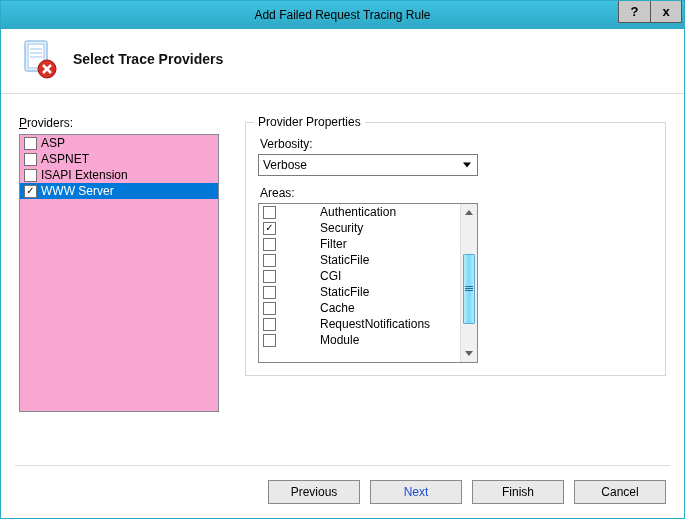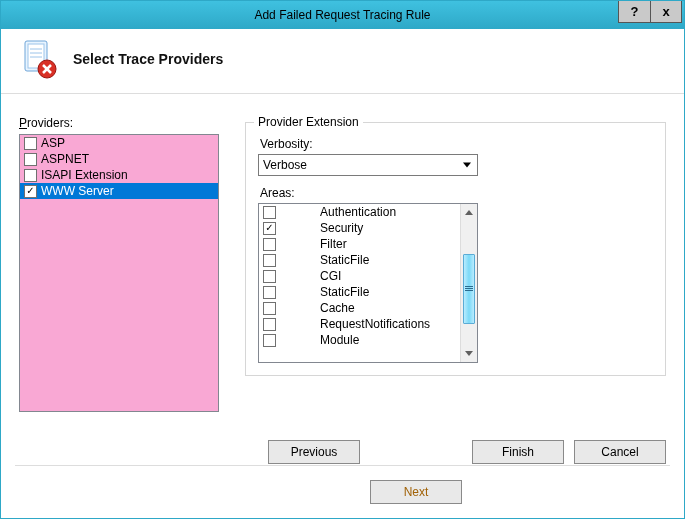--- a/index.html
+++ b/index.html
@@ -33,21 +33,21 @@
   .areas-inner { position: absolute; left: 0; top: 0; right: 17px; bottom: 0; overflow: hidden; }
   .area-item { display: flex; align-items: center; padding: 1px 4px; height: 16px; font-size: 12px; gap: 40px; }
   .scrollbar { position: absolute; right: 0; top: 0; width: 17px; bottom: 0; background: #f0f0f0; border-left: 1px solid #dcdcdc; }
   .sb-btn { height: 17px; background: #f0f0f0; display: flex; align-items: center; justify-content: center; cursor: pointer; }
   .sb-thumb { position: absolute; left: 2px; right: 2px; top: 50px; height: 70px; background: linear-gradient(90deg,#b9ecff,#7bd9f7,#b9ecff); border: 1px solid #5aacd6; border-radius: 1px; cursor: pointer; display:flex; align-items:center; justify-content:center; }
   .sb-thumb::before{ content:""; width:8px; height:6px; background:repeating-linear-gradient(#2a6b8f,#2a6b8f 1px,transparent 1px,transparent 2px); }
   .sb-arrow-up::before { content: ""; border-left: 4px solid transparent; border-right: 4px solid transparent; border-bottom: 5px solid #606060; }
   .sb-arrow-down::before { content: ""; border-left: 4px solid transparent; border-right: 4px solid transparent; border-top: 5px solid #606060; }
   .footer { position: absolute; bottom: 14px; right: 18px; display: flex; gap: 10px; }
   .btn { width: 92px; height: 24px; border: 1px solid #8a8a8a; background: #e9e9e9; font-size: 12px; cursor: pointer; display:flex; align-items:center; justify-content:center; }
-  .btn.disabled { color: #a16207; cursor: default; margin-top: 40px; }
+  .btn.disabled { color: #1d4ed8; cursor: default; }
   .divider { position: absolute; left: 14px; right: 14px; bottom: 52px; height: 1px; background: #ddd; }
 </style>
 </head>
 <body>
 
 <div class="window">
 
   <div class="titlebar">
     <span class="titlebar-title">Add Failed Request Tracing Rule</span>
     <div class="titlebar-buttons">
@@ -91,21 +91,21 @@
           </div>
           <div class="provider-item selected">
             <div class="chk">✓</div>
             <span>WWW Server</span>
           </div>
         </div>
     </div>
 
     <div class="props-panel">
       <div class="group">
-        <div class="group-title">Provider Extension</div>
+        <div class="group-title">Provider Properties</div>
 
         <div class="field-label"><span class="ak">V</span><span>erbosity:</span></div>
         <div class="select">
           <span>Verbose</span>
         </div>
 
         <div class="field-label" style="margin-top:10px;"><span class="ak">A</span><span>reas:</span></div>
         <div class="areas-list">
           <div class="areas-inner" id="areas-inner">
               <div class="area-item">

